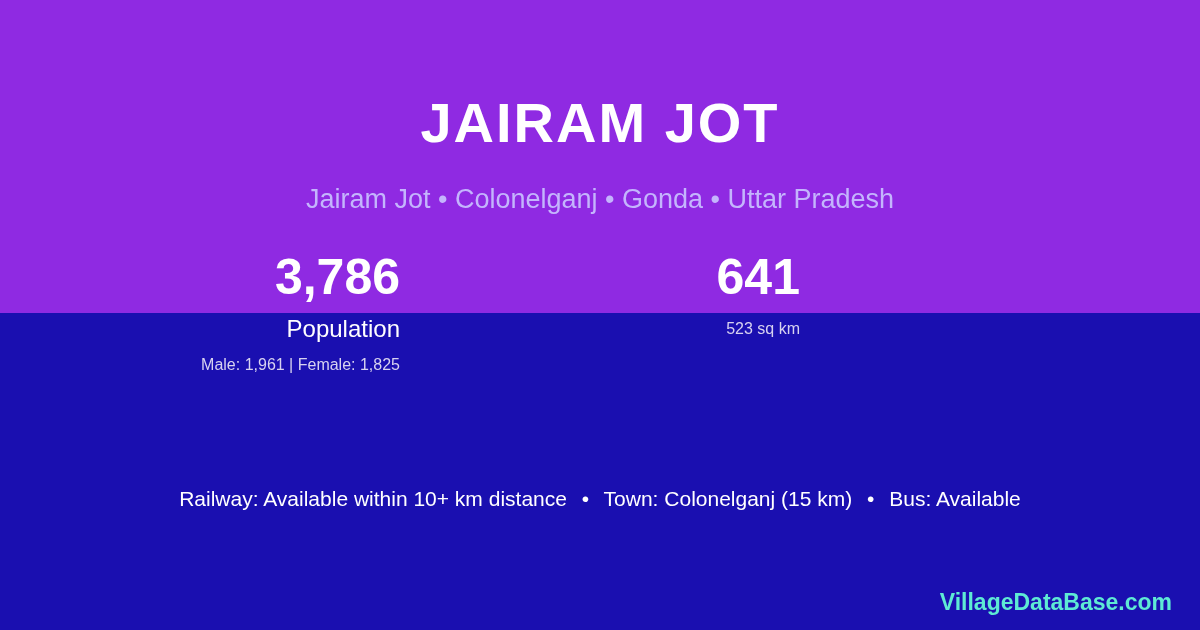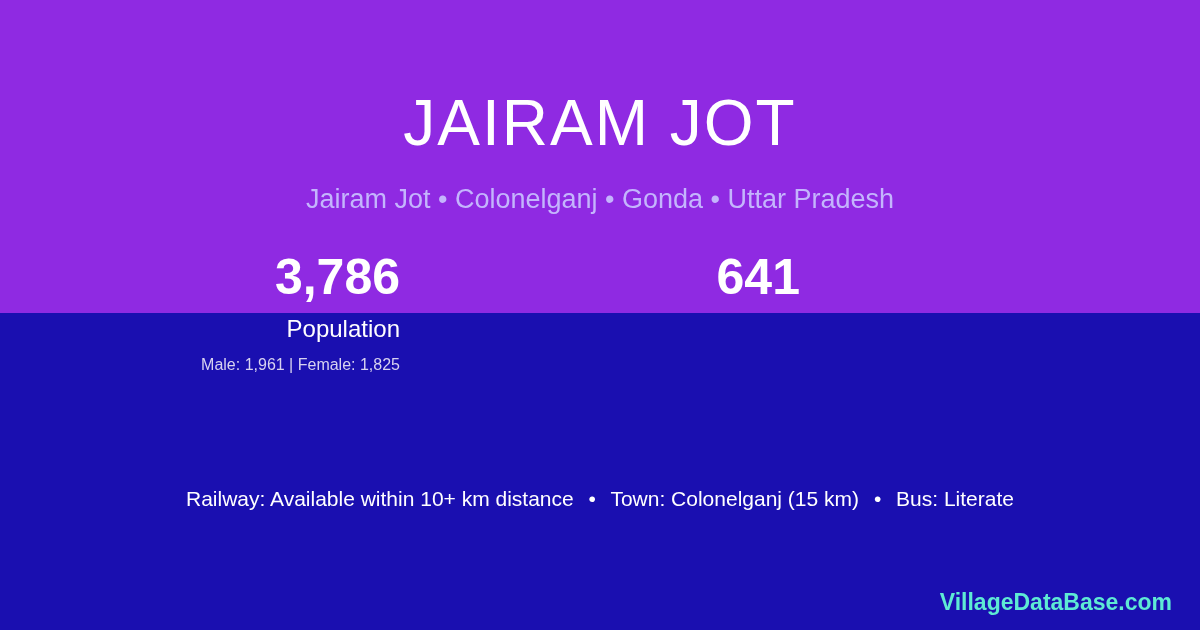--- a/index.html
+++ b/index.html
@@ -35,22 +35,22 @@
     width: 1200px;
     height: 630px;
   }
   .title {
     position: absolute;
     top: 85px;
     left: 0;
     width: 1200px;
     text-align: center;
     color: #ffffff;
-    font-size: 64px;
-    font-weight: normal;
+    font-size: 56px;
+    font-weight: bold;
     letter-spacing: 2px;
     line-height: 76px;
   }
   .subtitle {
     position: absolute;
     top: 182px;
     left: 0;
     width: 1200px;
     text-align: center;
     color: #c4b5fd;
@@ -132,29 +132,30 @@
     <div class="stats">
 
       <div class="stat">
         <div class="stat-value">3,786</div>
         <div class="stat-label">Population</div>
         <div class="stat-sub">Male: 1,961 | Female: 1,825</div>
       </div>
 
       <div class="stat">
         <div class="stat-value">641</div>
+        <div class="stat-sub">523 sq km</div>
       </div>
 
 
     </div>
 
     <div class="facilities">
       <span>Railway: Available within 10+ km distance</span>
       <span class="sep">•</span>
       <span>Town: Colonelganj (15 km)</span>
       <span class="sep">•</span>
-      <span>Bus: Literate</span>
+      <span>Bus: Available</span>
     </div>
 
     <div class="brand">VillageDataBase.com</div>
 
   </div>
 </div>
 
 </body></html>

